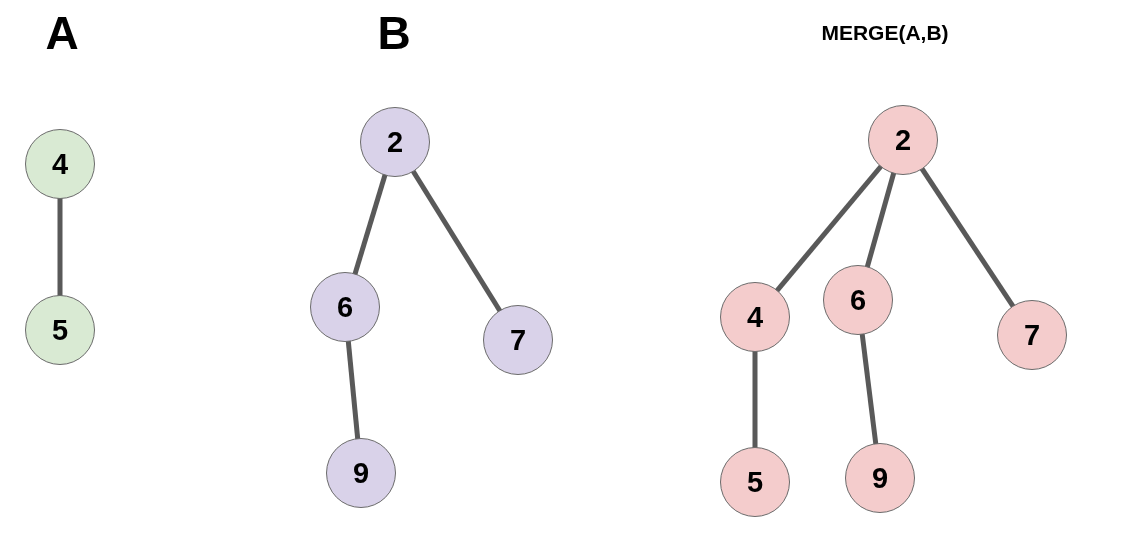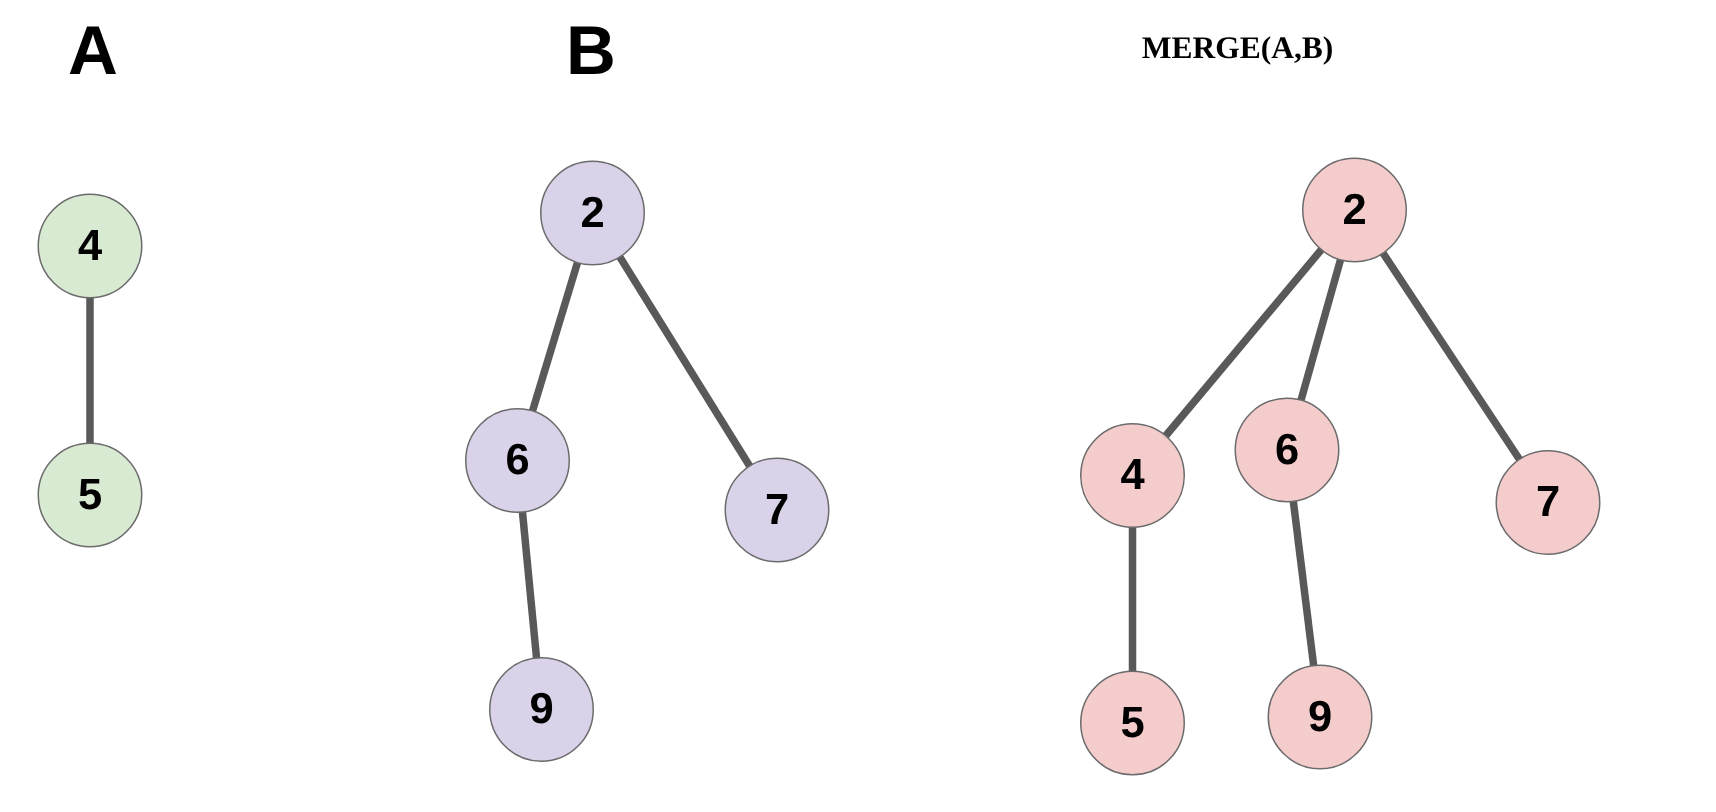--- a/index.html
+++ b/index.html
@@ -106,15 +106,15 @@
       <div class="node" style="left: 755px; top: 482px; width: 70px; height: 70px; background: rgb(244, 204, 204); border-color: rgb(107, 107, 107);">
         <span class="node-label">5</span>
       </div>
       <div class="node" style="left: 880px; top: 478px; width: 70px; height: 70px; background: rgb(244, 204, 204); border-color: rgb(107, 107, 107);">
         <span class="node-label">9</span>
       </div>
     </div>
   <div id="label-layer">
       <div class="panel-label big" style="left: 62px; top: 33px;">A</div>
       <div class="panel-label big" style="left: 394px; top: 33px;">B</div>
-      <div class="panel-label small" style="left: 825px; top: 32px; font-family: Liberation Serif, serif;">MERGE(A,B)</div>
+      <div class="panel-label small" style="left: 885px; top: 32px;">MERGE(A,B)</div>
     </div>
 </div>
 
 </body></html>

